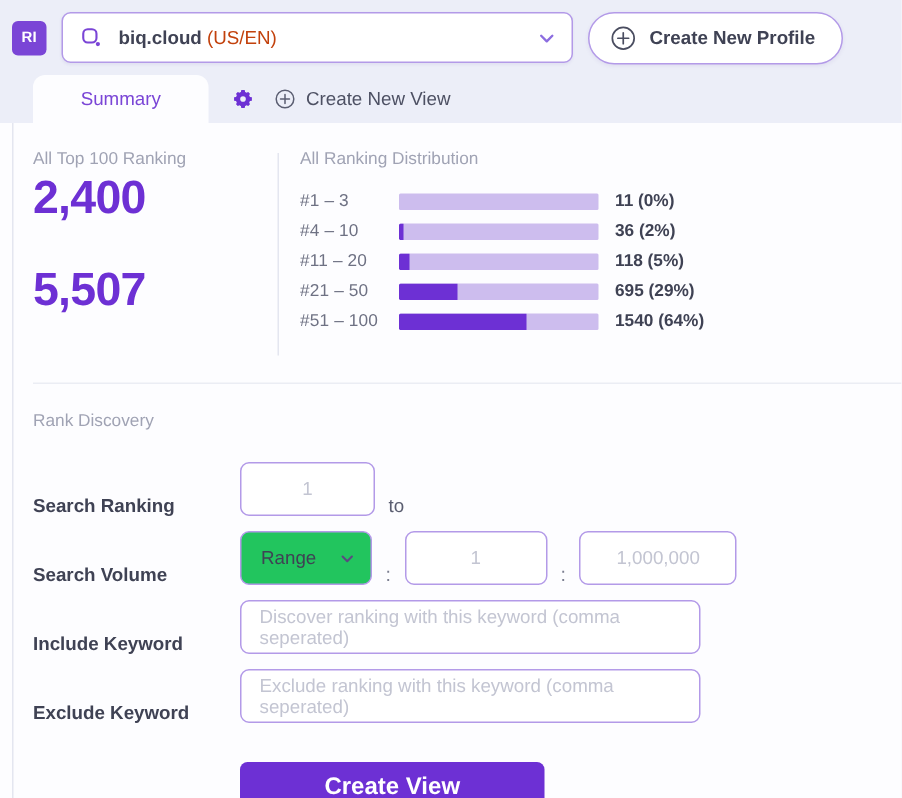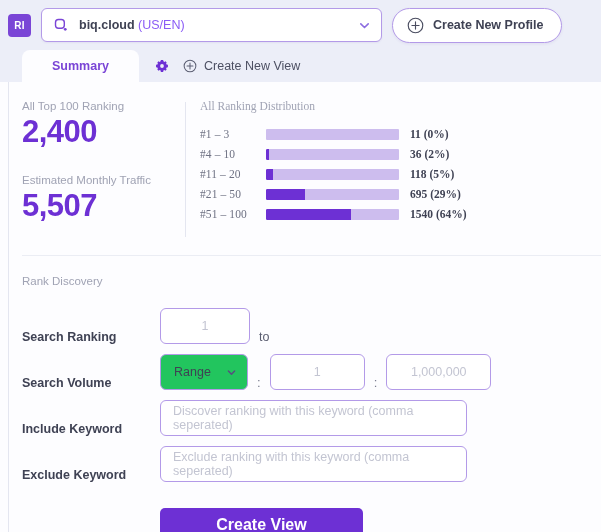--- a/index.html
+++ b/index.html
@@ -59,21 +59,21 @@
   .lens-icon { width: 15px; height: 15px; flex: 0 0 15px; display:block; }
 
   .profile-text {
     flex: 1 1 auto;
     font-size: 12.5px;
     white-space: nowrap;
     overflow: hidden;
     text-overflow: ellipsis;
   }
   .profile-text .pname { color: #3f4254; font-weight: 600; }
-  .profile-text .plocale { color: #8b5cf6; font-weight: 400; }
+  .profile-text .plocale { color: #c2410c; font-weight: 400; }
 
   .chev { width: 13px; height: 13px; flex: 0 0 13px; display:block; }
 
   .btn-create-profile {
     flex: 0 0 auto;
     height: 35px;
     padding: 0 18px 0 14px;
     border-radius: 18px;
     background: #ffffff;
     border: 1.4px solid #b39ae8;
@@ -100,21 +100,21 @@
   .tab-active {
     height: 32px;
     min-width: 117px;
     padding: 0 22px;
     background: #fdfdff;
     border-radius: 8px 8px 0 0;
     display: flex;
     align-items: center;
     justify-content: center;
     font-size: 12.5px;
-    font-weight: bold;
+    font-weight: normal;
     color: #7a45d6;
     cursor: pointer;
   }
 
   .tab-tools {
     height: 32px;
     display: flex;
     align-items: center;
     gap: 14px;
     padding-left: 16px;
@@ -174,21 +174,20 @@
   .vdivider {
     width: 1px;
     background: #e4e6f0;
     margin: 2px 0 8px 0;
     flex: 0 0 1px;
   }
 
   .dist {
     flex: 1 1 auto;
     padding-left: 14px;
-    font-family: Liberation Serif, serif;
   }
   .dist-title {
     font-size: 11.5px;
     color: #a0a3b4;
     margin-bottom: 9px;
   }
   .dist-row {
     display: flex;
     align-items: flex-end;
     height: 19px;
@@ -364,21 +363,20 @@
 <div class="panel-inner">
 
   <div class="summary">
 
     <div class="stats">
       <div class="stat-block">
         <div class="stat-label">All Top 100 Ranking</div>
         <div class="stat-value">2,400</div>
       </div>
       <div class="stat-block">
-        <div class="stat-label">Estimated Monthly Traffic</div>
         <div class="stat-value">5,507</div>
       </div>
     </div>
 
     <div class="vdivider"></div>
 
     <div class="dist">
       <div class="dist-title">All Ranking Distribution</div>
       <div id="dist-rows">
             <div class="dist-row">

